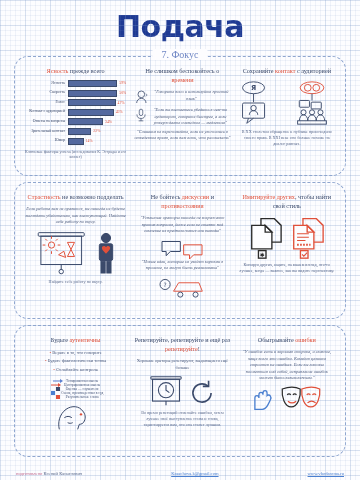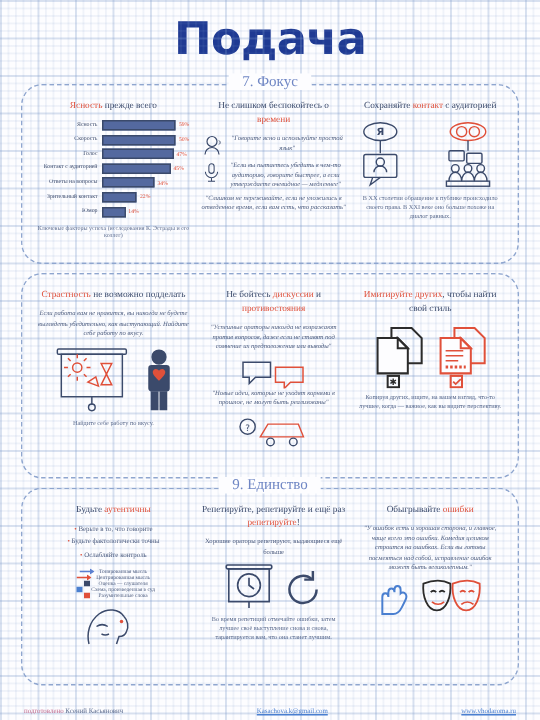--- a/index.html
+++ b/index.html
@@ -339,21 +339,20 @@
             <path d="M13 44.5l2 2 4-4" stroke-width="1.4"></path>
           </svg>
         </div>
         <div class="caption">Копируя других, ищите, на вашем взгляд, что-то лучшее, когда — важное, как вы видите перспективу.</div>
       </div>
 
     </div>
   </div>
 
   <div class="section" id="sec9">
-    <div class="sec-head">9. Единство</div>
     <div class="cols">
 
       <div class="col c1">
         <div class="col-title">
           <span>Будьте </span><span class="hl">аутентичны</span>
         </div>
         <ul class="bullets" id="unity-bullets">
             <li>Верьте в то, что говорите</li>
             <li>Будьте фактологически точны</li>
             <li>Ослабляйте контроль</li>

